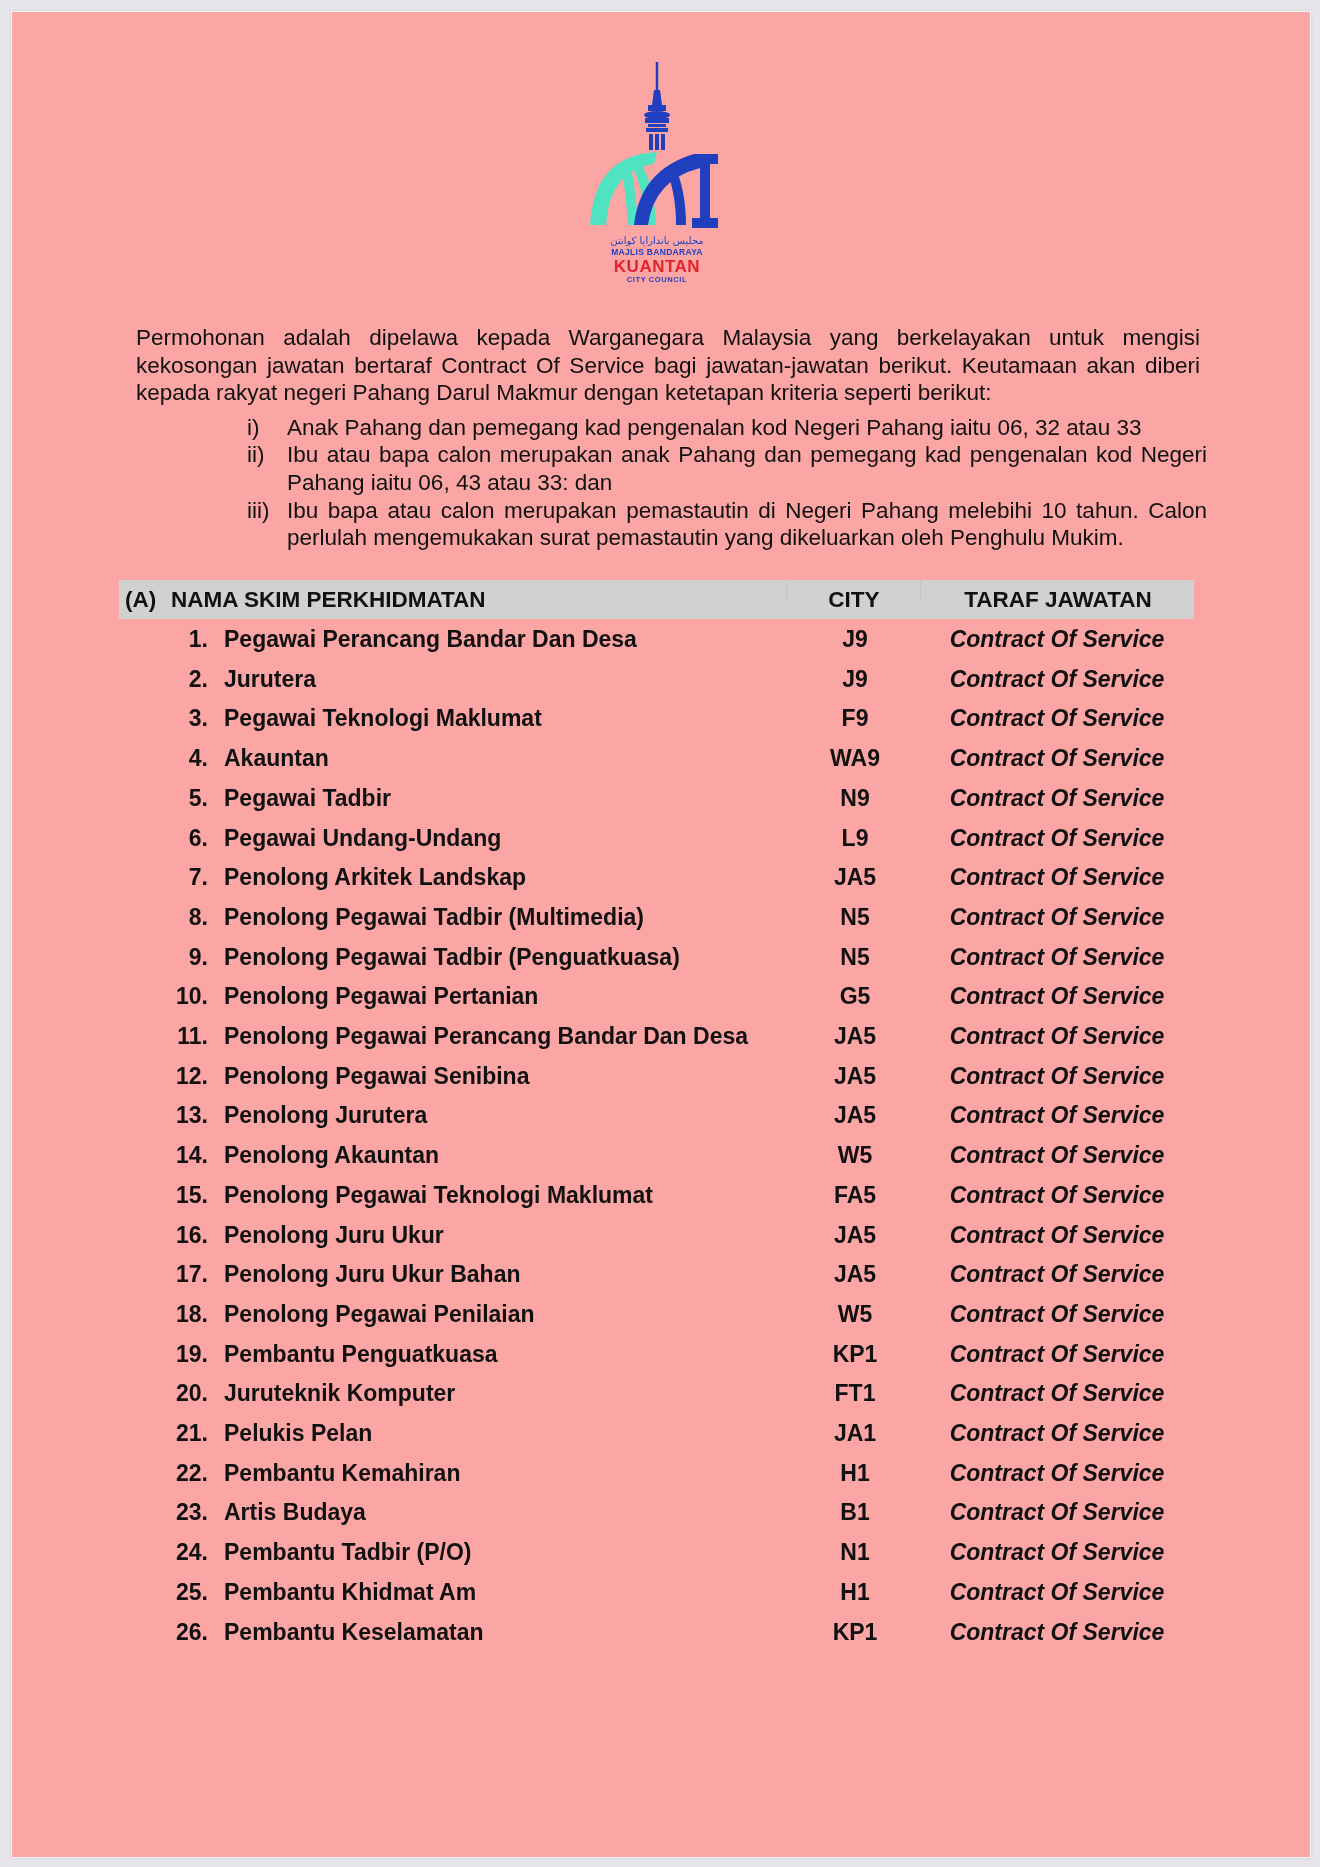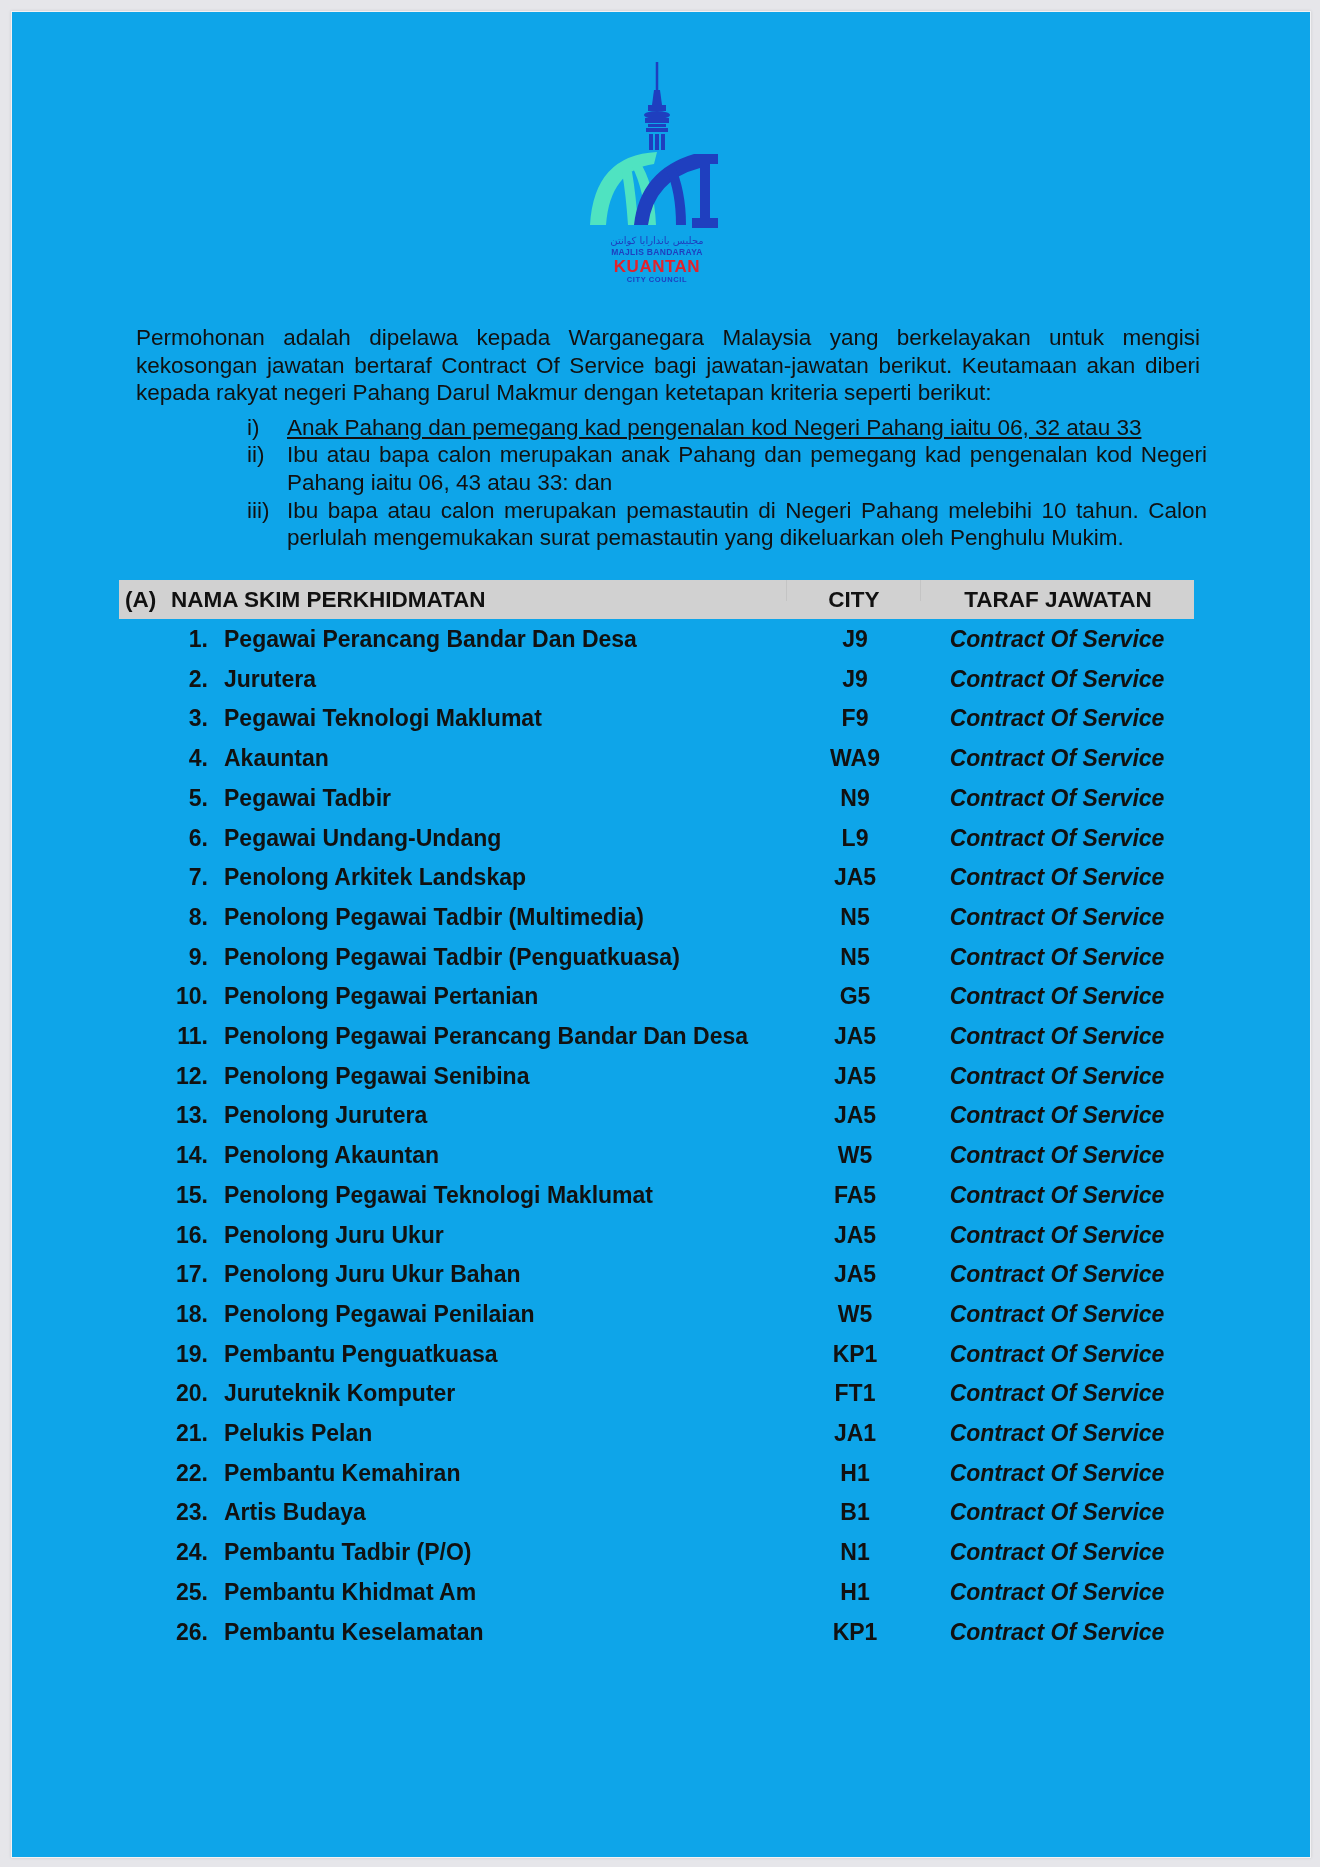--- a/index.html
+++ b/index.html
@@ -8,21 +8,21 @@
     background: #e6e6ea;
     position: relative;
     overflow: hidden;
     font-family: "Liberation Sans", sans-serif;
     color: #111;
   }
   .sheet {
     position: absolute;
     left: 11px; top: 11px;
     width: 1298px; height: 1845px;
-    background: #0ea5e9;
+    background: #fca5a5;
     box-shadow: 0 0 3px rgba(0,0,0,0.12);
     border: 1px solid #f2f2f4;
   }
   .logo {
     position: absolute;
     left: 570px; top: 48px;
     width: 150px; height: 225px;
   }
   .intro {
     position: absolute;
@@ -31,21 +31,21 @@
     font-size: 22.5px;
     line-height: 27.6px;
     text-align: justify;
     margin: 0;
   }
   .intro p { margin: 7px; text-align: justify; text-align-last: left; }
   .criteria { list-style: none; margin: 0; padding: 0; }
   .criteria li { position: relative; padding-left: 158px; text-align: justify; }
   .criteria li .marker { position: absolute; left: 118px; width: 40px; }
   .criteria li .ctext { display: block; text-align: justify; }
-  .criteria li.first .ctext { text-align-last: left; text-decoration: underline; }
+  .criteria li.first .ctext { text-align-last: left; }
 
   .table-header {
     position: absolute;
     left: 119px; top: 580px;
     width: 1075px; height: 39px;
     background: #d1d1d1;
     font-weight: bold;
     font-size: 22.5px;
   }
   .th-col { position: absolute; top: 0; height: 21px; line-height: 40px; }

